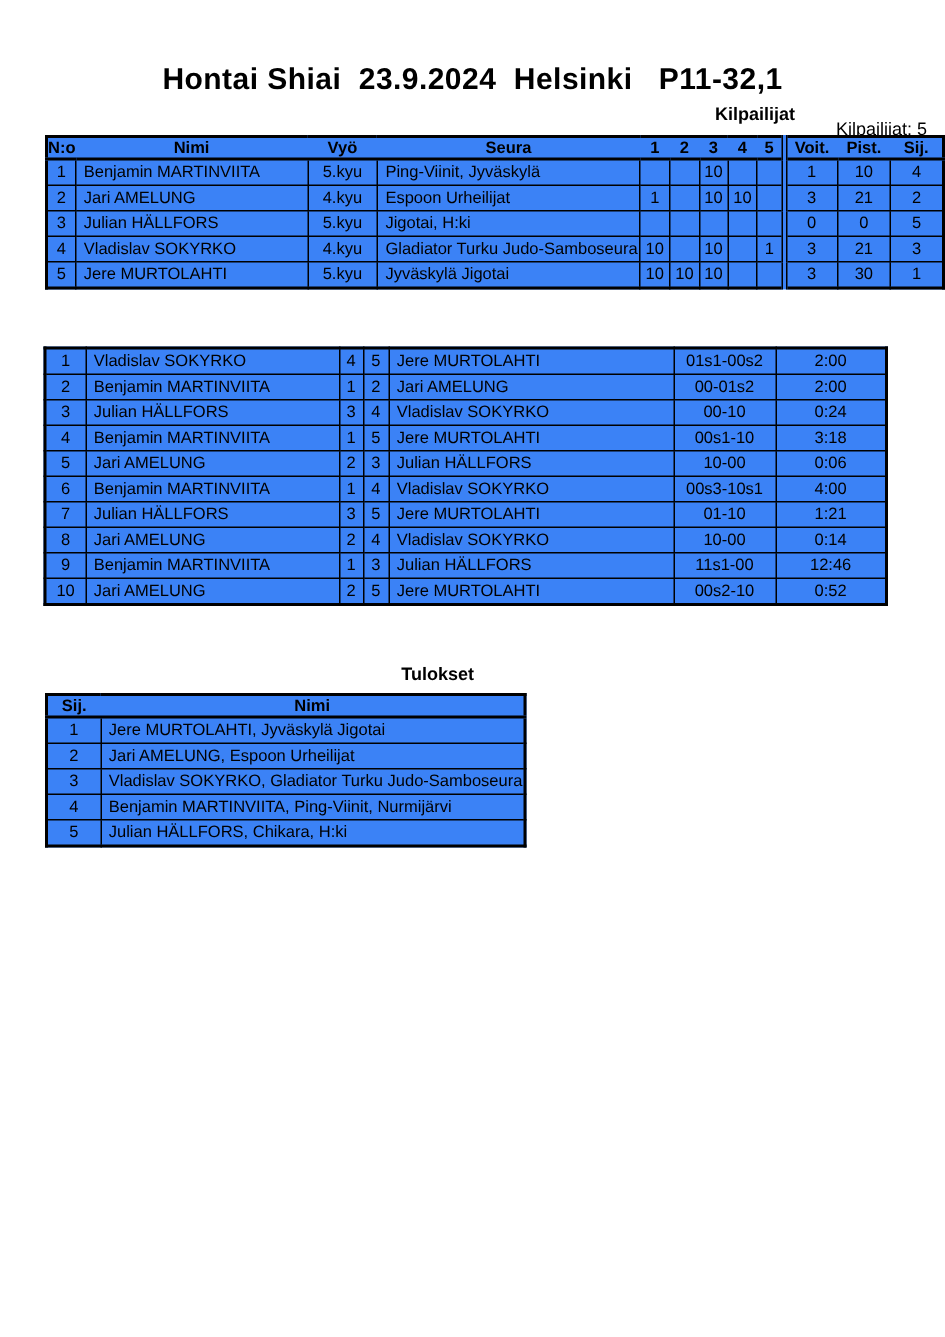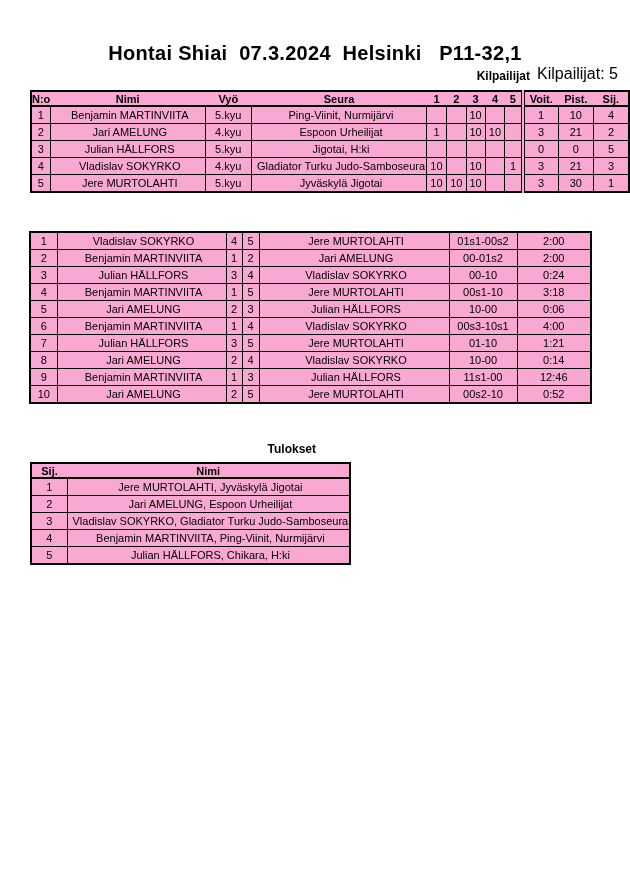--- a/index.html
+++ b/index.html
@@ -8,40 +8,40 @@
     font-family:"Liberation Sans", sans-serif;color:#000;
     -webkit-font-smoothing:none;
   }
   .abs{position:absolute;}
   #title{top:42px;left:0;width:630px;text-align:center;
          font-size:20px;font-weight:bold;white-space:pre;letter-spacing:0.3px;}
   .section-label{font-size:12px;font-weight:bold;text-align:right;}
   #lbl-kilpailijat{top:69px;left:30px;width:500px;}
   #lbl-ottelut{top:216px;left:29px;width:561px;margin-top:33px;}
   #lbl-tulokset{top:442px;left:30px;width:286px;}
-  #competitors-count{top:65px;right:12px;font-size:16px;}
+  #competitors-count{top:79px;right:12px;font-size:12px;}
 
   table{border-collapse:collapse;table-layout:fixed;font-size:11px;
-        border:2px solid #000;background:#f9a8d4;}
+        border:2px solid #000;background:#3b82f6;}
   td{border:1px solid #000;padding:0 1px;height:16px;vertical-align:middle;
      white-space:nowrap;}
   th{border:none;border-bottom:2px solid #000;padding:0;height:13px;
      font-weight:bold;font-size:11px;white-space:nowrap;vertical-align:middle;}
   .c{text-align:center;}
-  .l{text-align:center;padding-left:5px;}
+  .l{text-align:left;padding-left:5px;}
   .grp{border-left:4px double #000 !important;}
   .ovf{white-space:nowrap;}
   #t1{left:30px;top:90px;}
   #t2{left:29px;top:231px;}
   #t3{left:30px;top:462px;}
 </style>
 </head>
 <body>
 
-<div id="title" class="abs">Hontai Shiai  07.3.2024  Helsinki   P11-32,1</div>
+<div id="title" class="abs">Hontai Shiai  23.9.2024  Helsinki   P11-32,1</div>
 <div id="lbl-kilpailijat" class="abs section-label">Kilpailijat</div>
 <div id="competitors-count" class="abs">Kilpailijat: 5</div>
 
 <table id="t1" class="abs">
   <colgroup>
     <col style="width:18px">
       <col style="width:156px">
       <col style="width:47px">
       <col style="width:132px">
     <col style="width:20px">
@@ -65,21 +65,21 @@
     <th class="c">4</th>
     <th class="c">5</th>
     <th class="c grp">Voit.</th>
     <th class="c">Pist.</th>
     <th class="c">Sij.</th>
   </tr>
   <tr>
     <td class="c">1</td>
     <td class="l">Benjamin MARTINVIITA</td>
     <td class="c">5.kyu</td>
-    <td class="l"><span class="ovf">Ping-Viinit, Nurmijärvi</span></td>
+    <td class="l"><span class="ovf">Ping-Viinit, Jyväskylä</span></td>
     <td class="c"></td>
     <td class="c"></td>
     <td class="c">10</td>
     <td class="c"></td>
     <td class="c"></td>
     <td class="c grp">1</td>
     <td class="c">10</td>
     <td class="c">4</td>
   </tr>
   <tr>

